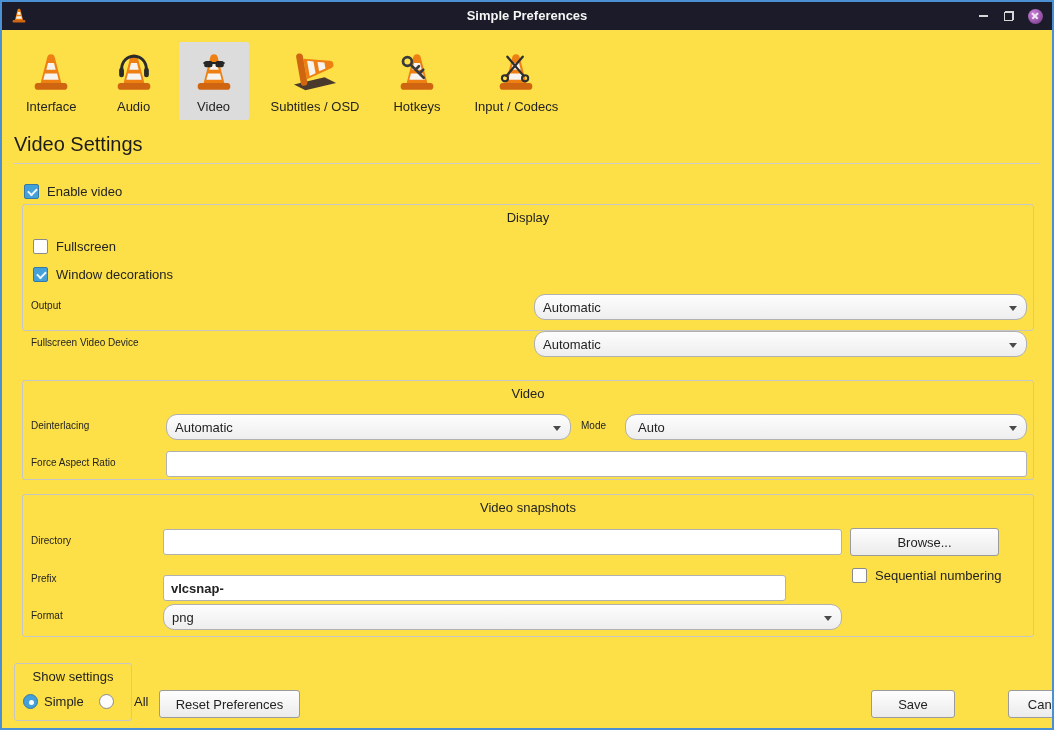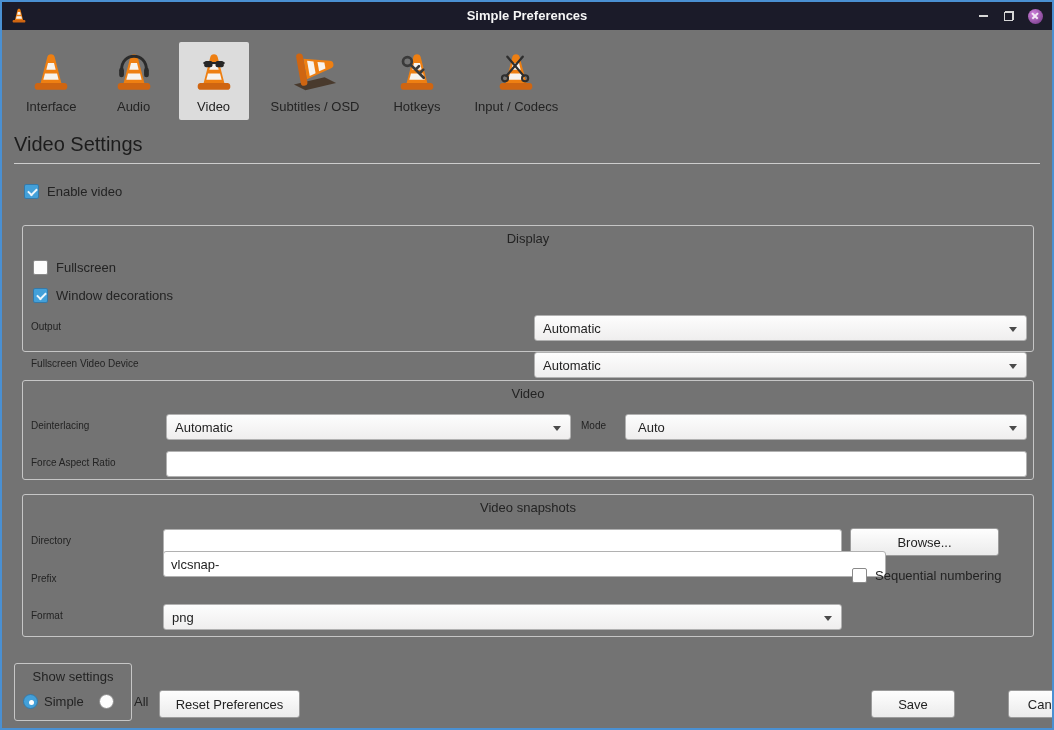--- a/index.html
+++ b/index.html
@@ -1,18 +1,18 @@
 <!DOCTYPE html>
 <html><head>
 <meta charset="utf-8">
 <style>
   *{margin:0;padding:0;box-sizing:border-box;}
   html,body{width:1054px;height:730px;background:#fff;}
   body{font-family:"Liberation Sans",sans-serif;}
-  .window{position:relative;width:1054px;height:730px;border:2px solid #4a90d2;background:#737373;font-size:13px;color:#232323;overflow:hidden;}
+  .window{position:relative;width:1054px;height:730px;border:2px solid #4a90d2;background:#fde047;font-size:13px;color:#232323;overflow:hidden;}
 
   
   .titlebar{position:absolute;left:0;top:0;right:0;height:28px;background:#1b1b29;}
   .tb-cone{position:absolute;left:8px;top:5px;width:18px;height:18px;}
   .tb-title{position:absolute;left:0;right:0;top:6px;text-align:center;color:#f5f5f5;font-weight:bold;font-size:13px;}
   .tb-controls{position:absolute;right:8px;top:0;height:28px;display:flex;align-items:center;gap:8px;}
   .tb-btn{width:18px;height:18px;display:flex;align-items:center;justify-content:center;cursor:default;}
   .glyph-min{width:9px;height:2px;background:#d6d6d6;}
   .glyph-restore{width:10px;height:10px;position:relative;}
   .glyph-restore::before{content:"";position:absolute;right:0;top:0;width:7px;height:7px;border:1.5px solid #d6d6d6;}
@@ -42,21 +42,21 @@
   .radio{width:15px;height:15px;border-radius:50%;border:1px solid #8a8a8a;background:#fdfdfd;position:relative;flex:none;}
   .radio.selected{border-color:#3579a8;background:#43a0d9;}
   .radio.selected::after{content:"";position:absolute;left:4.5px;top:4.5px;width:5px;height:5px;border-radius:50%;background:#fff;}
 
   
   .groupbox{position:absolute;border:1px solid #c6c6c6;border-radius:3px;}
   .group-title{position:absolute;left:0;right:0;top:5px;text-align:center;font-size:13px;color:#232323;}
   .field-label{position:absolute;font-size:10px;color:#232323;white-space:nowrap;}
 
   
-  .combo{position:absolute;height:26px;background:linear-gradient(#fdfdfd,#efeeee);border:1px solid #b1b1b1;border-radius:3px;display:flex;align-items:center;padding:0 26px 0 8px;cursor:default;}
+  .combo{position:absolute;height:26px;background:linear-gradient(#fdfdfd,#efeeee);border:1px solid #b1b1b1;border-radius:11px;display:flex;align-items:center;padding:0 26px 0 8px;cursor:default;}
   .combo-value{font-size:13px;color:#232323;}
   .combo-arrow{position:absolute;right:9px;top:11px;width:0;height:0;border-left:4px solid transparent;border-right:4px solid transparent;border-top:5px solid #4a4a4a;}
   .text-input{position:absolute;height:26px;background:#fff;border:1px solid #b1b1b1;border-radius:3px;padding:0 7px;font:13px "Liberation Sans",sans-serif;color:#232323;outline:none;}
   .btn{position:absolute;height:28px;background:linear-gradient(#fefefe,#ebebeb);border:1px solid #9b9b9b;border-radius:3px;font:13px "Liberation Sans",sans-serif;color:#232323;cursor:default;}
 </style>
 </head>
 <body>
 
 <svg width="0" height="0" style="position:absolute" aria-hidden="true">
   <defs>
@@ -148,21 +148,21 @@
   </div>
 
   <div class="page-title">Video Settings</div>
   <div class="divider"></div>
 
   <label class="check-row" style="left:22px;top:182px;">
     <span class="checkbox checked"></span>
     <span>Enable video</span>
   </label>
 
-  <div class="groupbox" style="left:20px;top:223px;width:1012px;height:127px;">
+  <div class="groupbox" style="left:20px;top:202px;width:1012px;height:127px;">
     <div class="group-title">Display</div>
     <label class="check-row" style="left:10px;top:34px;">
       <span class="checkbox"></span>
       <span>Fullscreen</span>
     </label>
     <label class="check-row" style="left:10px;top:62px;">
       <span class="checkbox checked"></span>
       <span>Window decorations</span>
     </label>
     <span class="field-label" style="left:8px;top:95px;">Output</span>
@@ -192,21 +192,21 @@
     <span class="field-label" style="left:8px;top:76px;">Force Aspect Ratio</span>
     <input class="text-input" style="left: 143px; top: 70px; width: 861px;" value="">
   </div>
 
   <div class="groupbox" style="left:20px;top:492px;width:1012px;height:143px;">
     <div class="group-title">Video snapshots</div>
     <span class="field-label" style="left:8px;top:40px;">Directory</span>
     <input class="text-input" style="left: 140px; top: 34px; width: 679px;" value="">
     <button class="btn" style="left:827px;top:33px;width:149px;">Browse...</button>
     <span class="field-label" style="left:8px;top:78px;">Prefix</span>
-    <input class="text-input" style="left: 140px; top: 56px; width: 723px;" value="vlcsnap-">
+    <input class="text-input" style="left: 140px; top: 80px; width: 623px; font-weight: bold;" value="vlcsnap-">
     <label class="check-row" style="left:829px;top:73px;">
       <span class="checkbox"></span>
       <span>Sequential numbering</span>
     </label>
     <span class="field-label" style="left:8px;top:115px;">Format</span>
     <div class="combo" style="left:140px;top:109px;width:679px;">
       <span class="combo-value">png</span>
       <span class="combo-arrow"></span>
     </div>
   </div>

